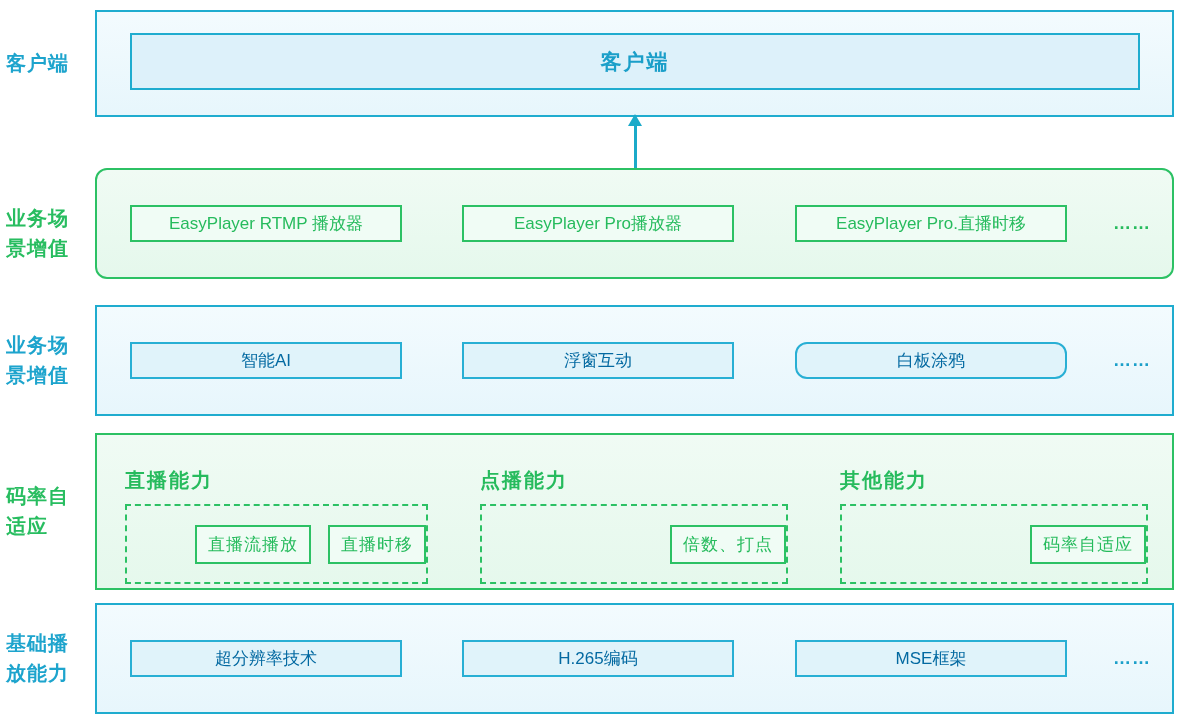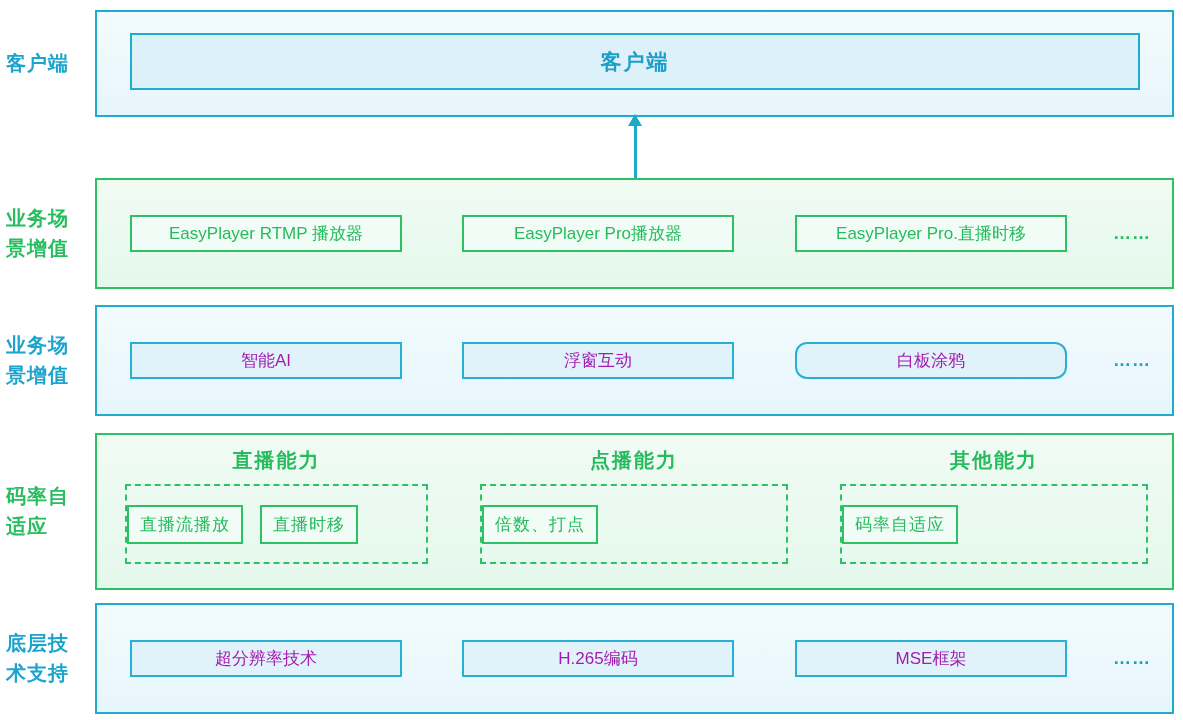--- a/index.html
+++ b/index.html
@@ -21,44 +21,44 @@
     border:2px solid;
   }
   .bigbox.blue{border-color:#1faccf;background:linear-gradient(180deg,#f3fbfe 0%,#e7f6fc 100%);}
   .bigbox.green{border-color:#2cc164;background:linear-gradient(180deg,#f0fbf4 0%,#e5f8ec 100%);}
   
   .itembox{
     position:absolute;box-sizing:border-box;border:2px solid;
     display:flex;align-items:center;justify-content:center;
     font-size:17px;
   }
-  .itembox.blue{border-color:#28afd4;background:#e0f3fa;color:#a21caf;}
+  .itembox.blue{border-color:#28afd4;background:#e0f3fa;color:#0369a1;}
   .itembox.green{border-color:#2cc164;background:#f0fcf5;color:#26bb5d;}
   .client-inner{
     position:absolute;left:33px;top:21px;width:1010px;height:57px;box-sizing:border-box;
     border:2px solid #1faccf;background:#ddf1fa;
     display:flex;align-items:center;justify-content:center;
     font-size:21px;font-weight:bold;color:#1b9fc9;letter-spacing:2px;
   }
   .dots{
     position:absolute;top:35px;height:37px;left:1000px;width:70px;
     display:flex;align-items:center;justify-content:center;
     font-size:18px;font-weight:bold;letter-spacing:1px;
   }
   .dots.blue{color:#1b9fc9;}
   .dots.green{color:#26bb5d;}
   
   .cap-group{position:absolute;top:12px;}
   .cap-title{
-    text-align:center;font-size:20px;font-weight:bold;color:#26bb5d;
-    letter-spacing:2px;margin-bottom:10px;
+    text-align:left;font-size:20px;font-weight:bold;color:#26bb5d;
+    letter-spacing:2px;margin-bottom:10px;margin-top:20px;
   }
   .cap-dashed{
     box-sizing:border-box;border:2px dashed #2cc164;height:80px;
-    display:flex;align-items:center;justify-content:flex-start;gap:17px;
+    display:flex;align-items:center;justify-content:flex-end;gap:17px;
   }
   .cap-item{
     box-sizing:border-box;border:2px solid #2cc164;background:#f0fcf5;
     padding:6px 11px;font-size:17px;color:#26bb5d;letter-spacing:1px;
   }
   
   .arrow-line{position:absolute;left:634px;top:125px;width:3px;height:55px;background:#1baac9;}
   .arrow-head{
     position:absolute;left:628px;top:114px;width:0;height:0;
     border-left:7px solid transparent;border-right:7px solid transparent;
@@ -72,30 +72,30 @@
 </style>
 </head>
 <body>
 
 <div class="canvas">
 
   <div class="rail-label blue" style="top:48px;">客户端</div>
   <div class="rail-label green" style="top:203px;">业务场景增值</div>
   <div class="rail-label blue" style="top:330px;">业务场景增值</div>
   <div class="rail-label green" style="top:481px;">码率自适应</div>
-  <div class="rail-label blue" style="top:628px;">底层技术支持</div>
+  <div class="rail-label blue" style="top:628px;">基础播放能力</div>
 
   <div class="bigbox blue" style="top:10px;height:107px;">
     <div class="client-inner">客户端</div>
   </div>
 
   <div class="arrow-head"></div>
   <div class="arrow-line"></div>
 
-  <div class="bigbox green" style="top:178px;height:111px;">
+  <div class="bigbox green" style="top:168px;height:111px;border-radius:12px;">
     <div class="itembox green" style="left:33px;top:35px;width:272px;height:37px;">EasyPlayer RTMP 播放器</div>
     <div class="itembox green" style="left:365px;top:35px;width:272px;height:37px;text-align:center;">EasyPlayer Pro播放器</div>
     <div class="itembox green" style="left:698px;top:35px;width:272px;height:37px;">EasyPlayer Pro.直播时移</div>
     <div class="dots green">……</div>
   </div>
 
   <div class="bigbox blue" style="top:305px;height:111px;">
     <div class="itembox blue" style="left:33px;top:35px;width:272px;height:37px;">智能AI</div>
     <div class="itembox blue" style="left:365px;top:35px;width:272px;height:37px;">浮窗互动</div>
     <div class="itembox blue" style="left:698px;top:35px;width:272px;height:37px;border-radius:12px;">白板涂鸦</div>

